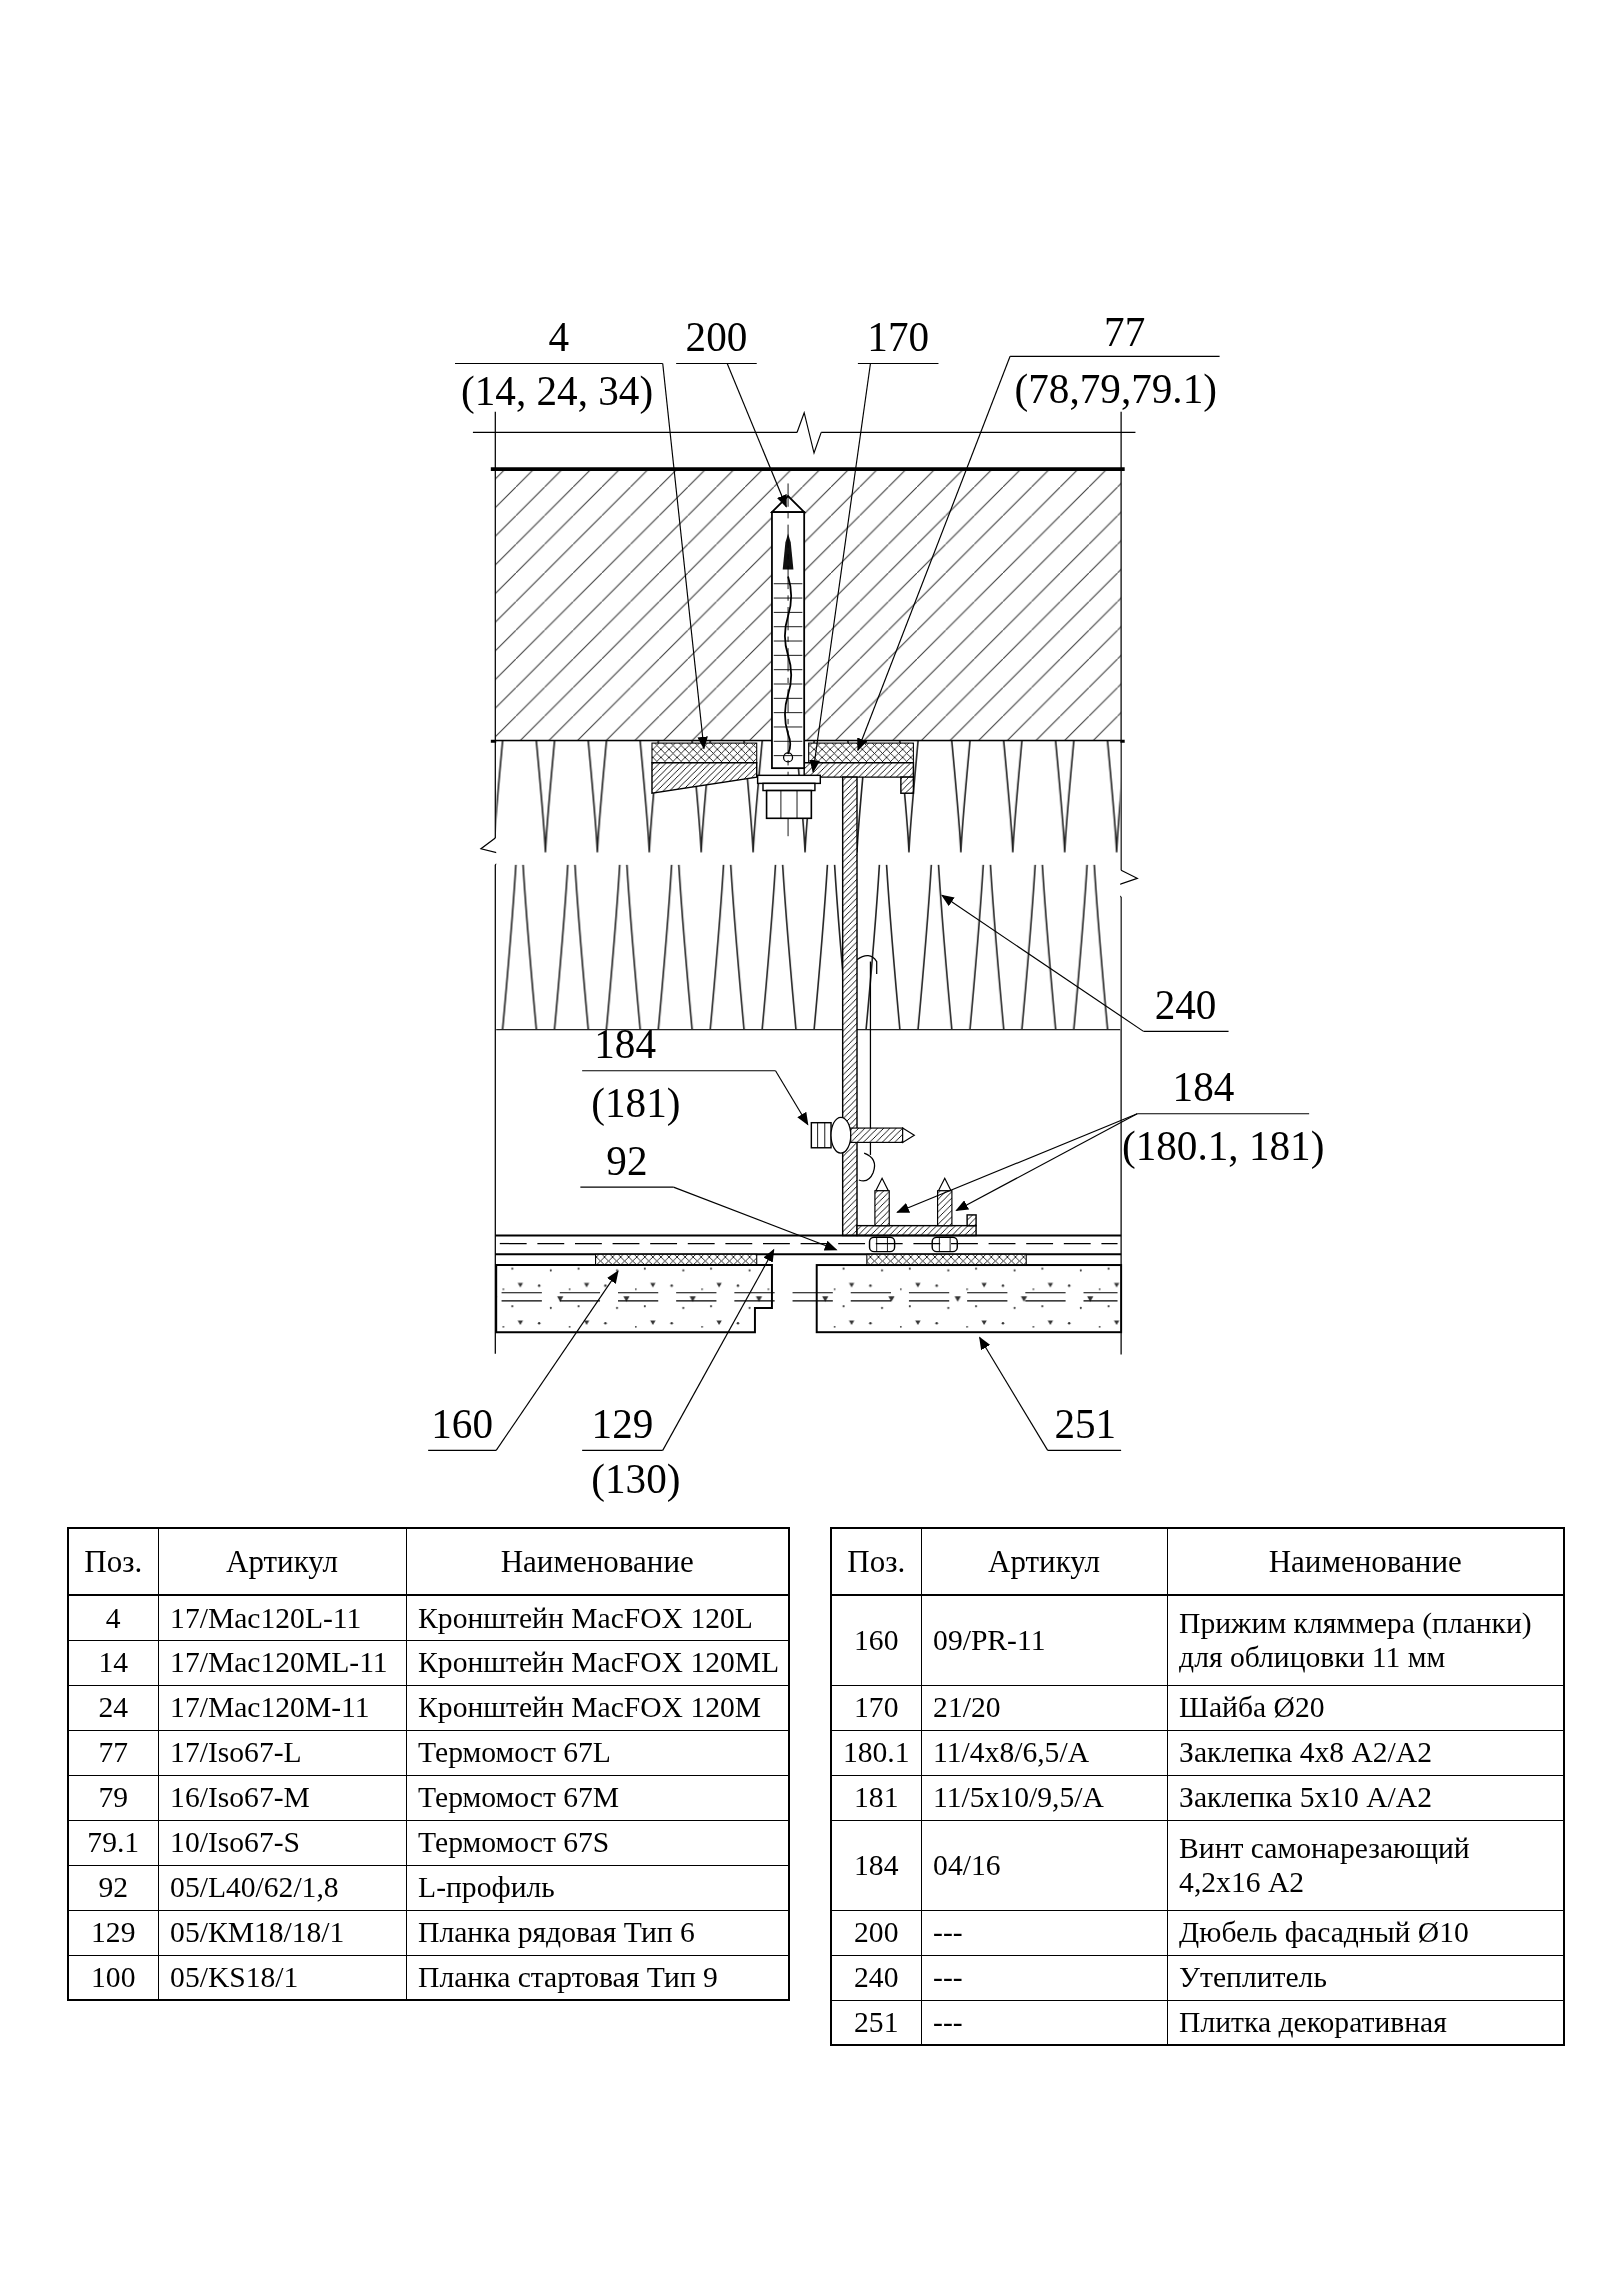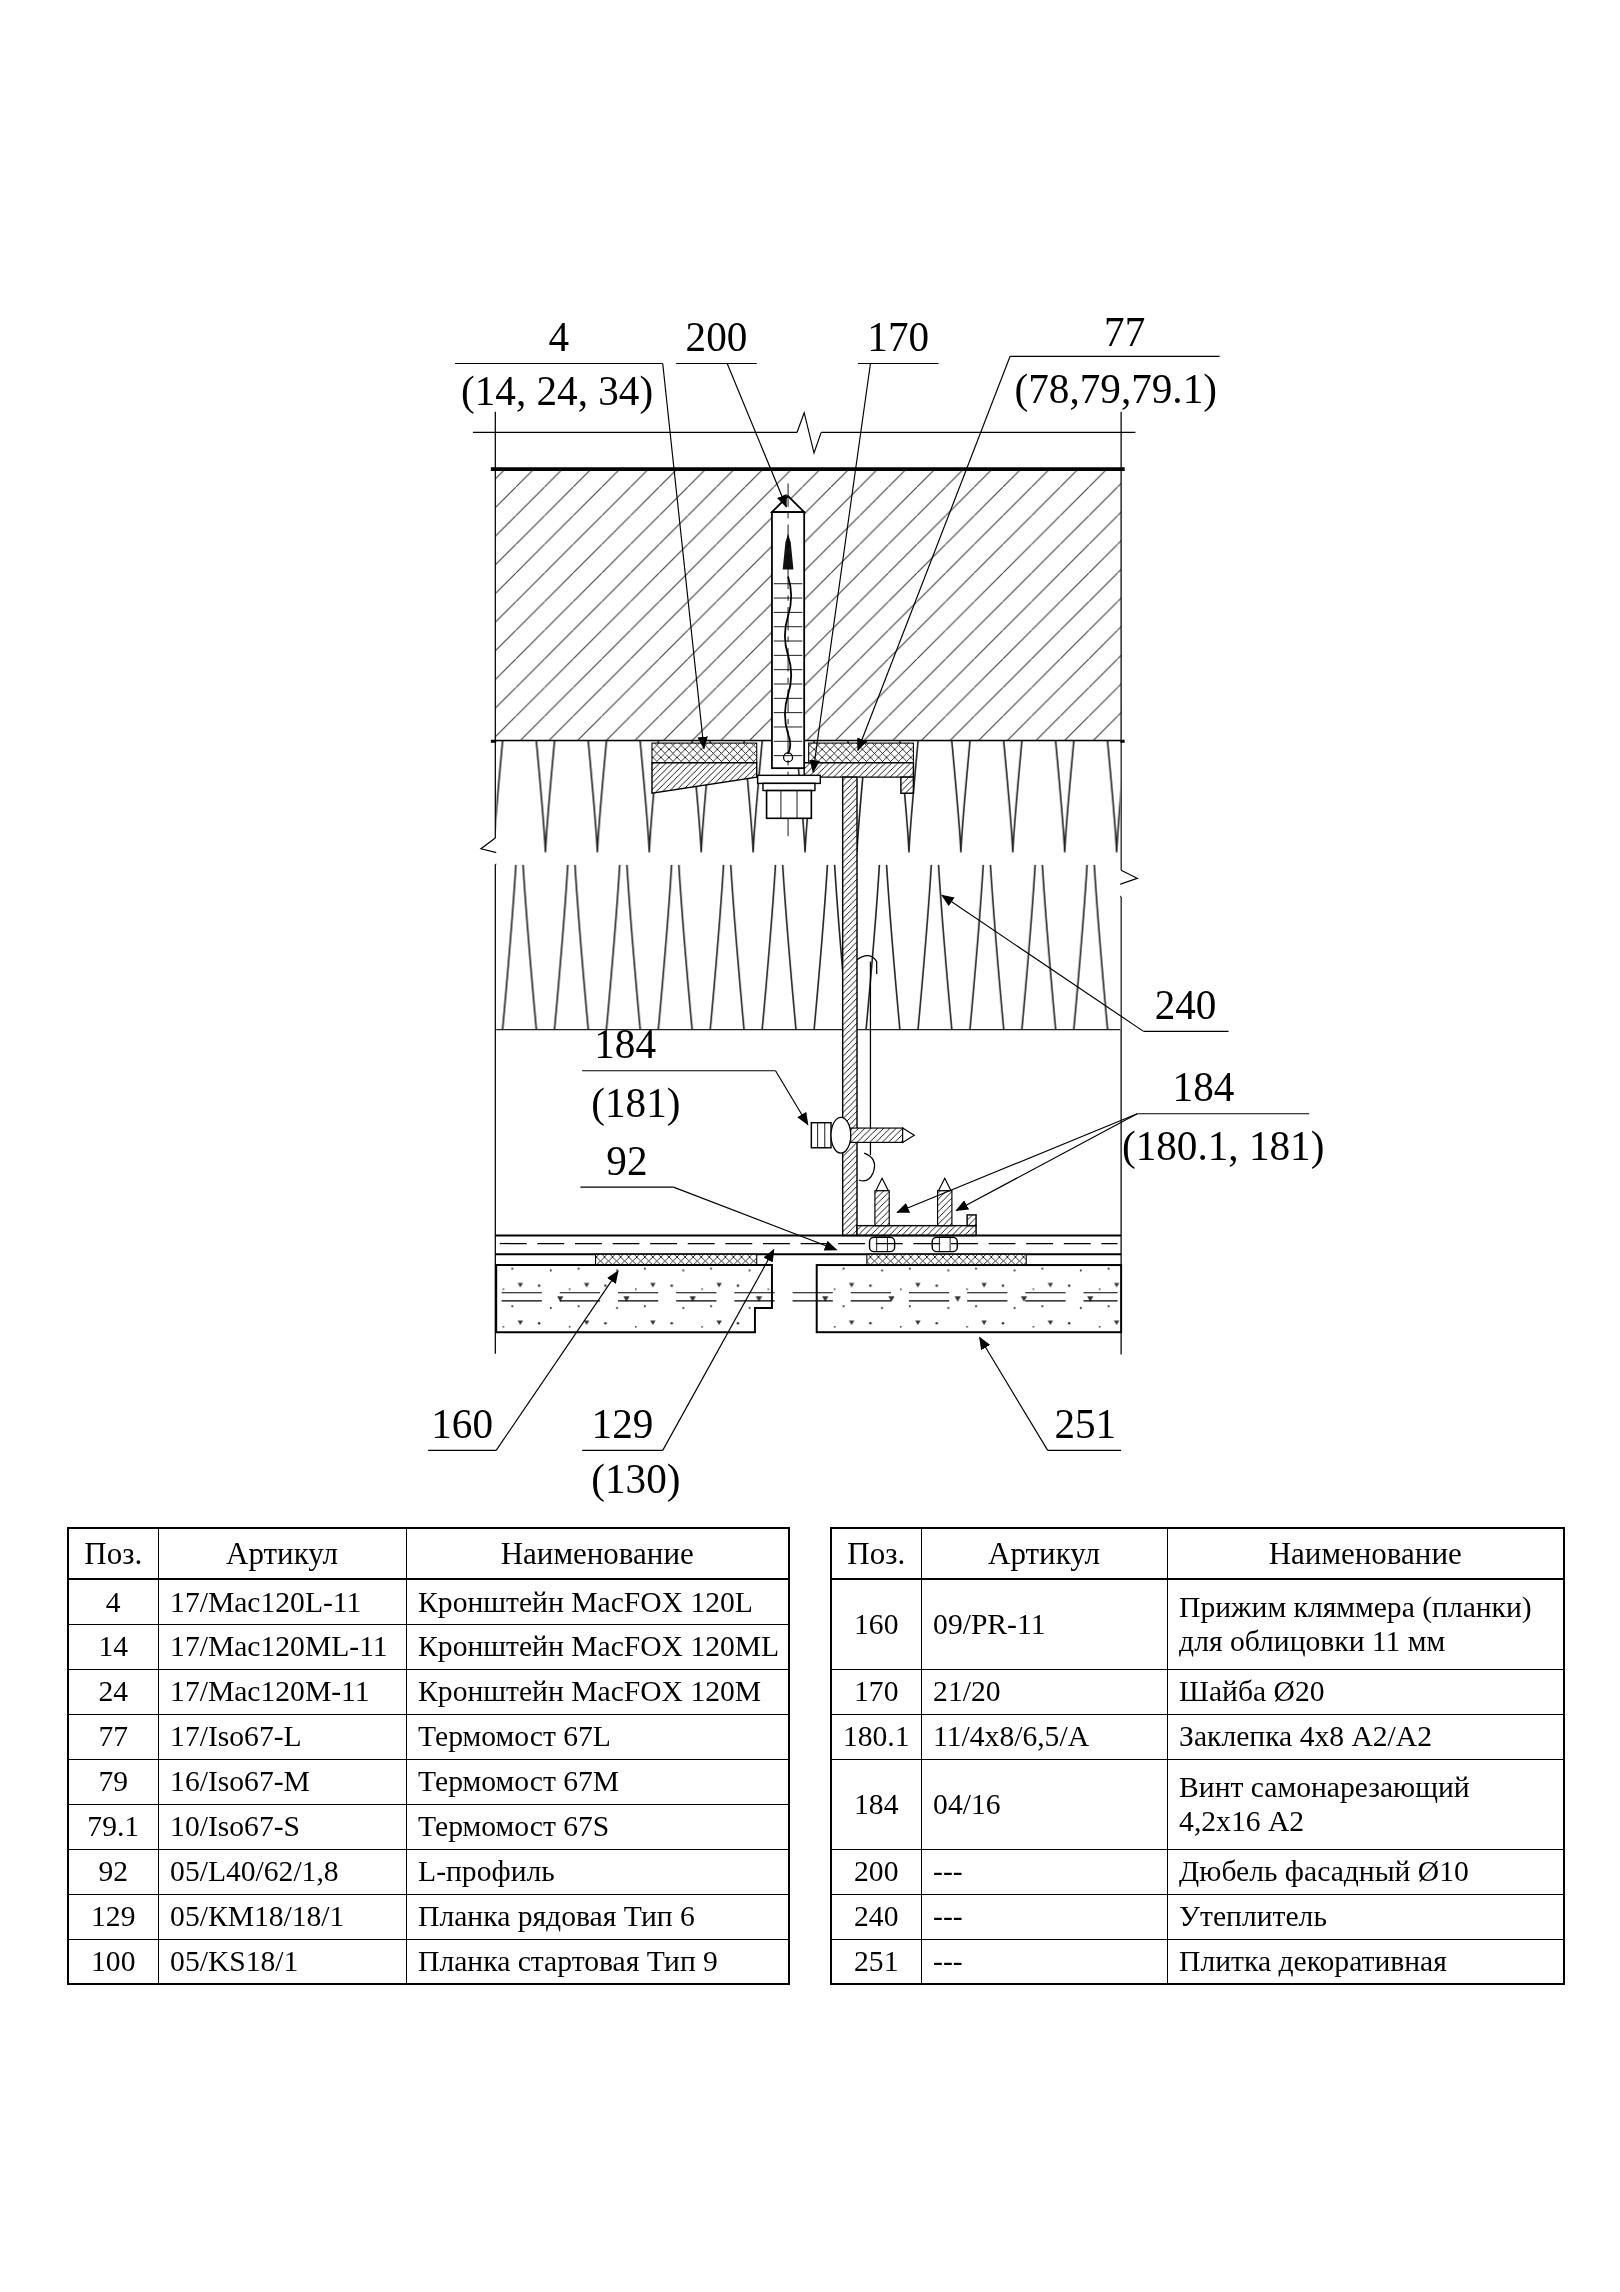--- a/index.html
+++ b/index.html
@@ -6,21 +6,21 @@
   body{width:1620px;height:2293px;position:relative;font-family:"Liberation Serif",serif;color:#000;}
   .page{position:absolute;inset:0;background:#fff;}
   svg text{font-family:"Liberation Serif",serif;fill:#000;}
   .callout{font-size:46px;}
   table.parts{position:absolute;border-collapse:collapse;table-layout:fixed;background:#fff;
     border:2.7px solid #000;font-size:29.6px;}
   table.parts th,table.parts td{border:1.8px solid #000;overflow:hidden;line-height:1.15;}
   table.parts thead th{border-bottom:2.7px solid #000;font-weight:normal;font-size:31px;text-align:center;}
   td.pos{text-align:center;}
   td.art,td.nam{text-align:left;padding-left:11.6px;padding-right:5.4px;}
-  tr.h50{height:45px;} tr.h100{height:90px;} tr.head{height:51px;}
+  tr.h50{height:45px;} tr.h100{height:90px;} tr.head{height:67px;}
 </style>
 </head>
 <body>
 
 <div class="page">
 
 <svg width="1620" height="1522" viewBox="0 0 1809 1700" xmlns="http://www.w3.org/2000/svg">
   <defs>
     <pattern id="hatchWall" patternUnits="userSpaceOnUse" width="32" height="32">
       <rect width="32" height="32" fill="#fff"></rect>
@@ -333,20 +333,25 @@
     <tr class="h50">
           <td class="pos">170</td>
           <td class="art">21/20</td>
           <td class="nam">Шайба Ø20</td>
         </tr>
     <tr class="h50">
           <td class="pos">180.1</td>
           <td class="art">11/4x8/6,5/А</td>
           <td class="nam">Заклепка 4x8 А2/А2</td>
         </tr>
+    <tr class="h50">
+          <td class="pos">181</td>
+          <td class="art">11/5x10/9,5/А</td>
+          <td class="nam">Заклепка 5x10 А/А2</td>
+        </tr>
     <tr class="h100">
           <td class="pos">184</td>
           <td class="art">04/16</td>
           <td class="nam">Винт самонарезающий 4,2x16 А2</td>
         </tr>
     <tr class="h50">
           <td class="pos">200</td>
           <td class="art">---</td>
           <td class="nam">Дюбель фасадный Ø10</td>
         </tr>

